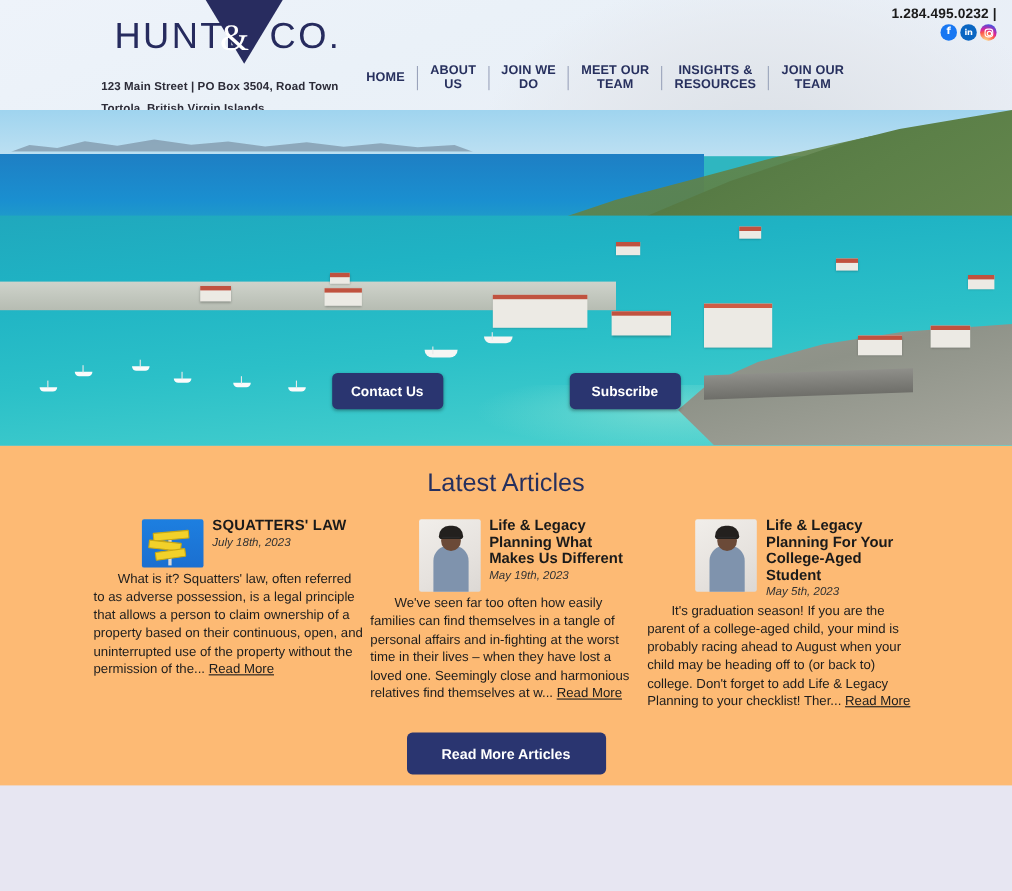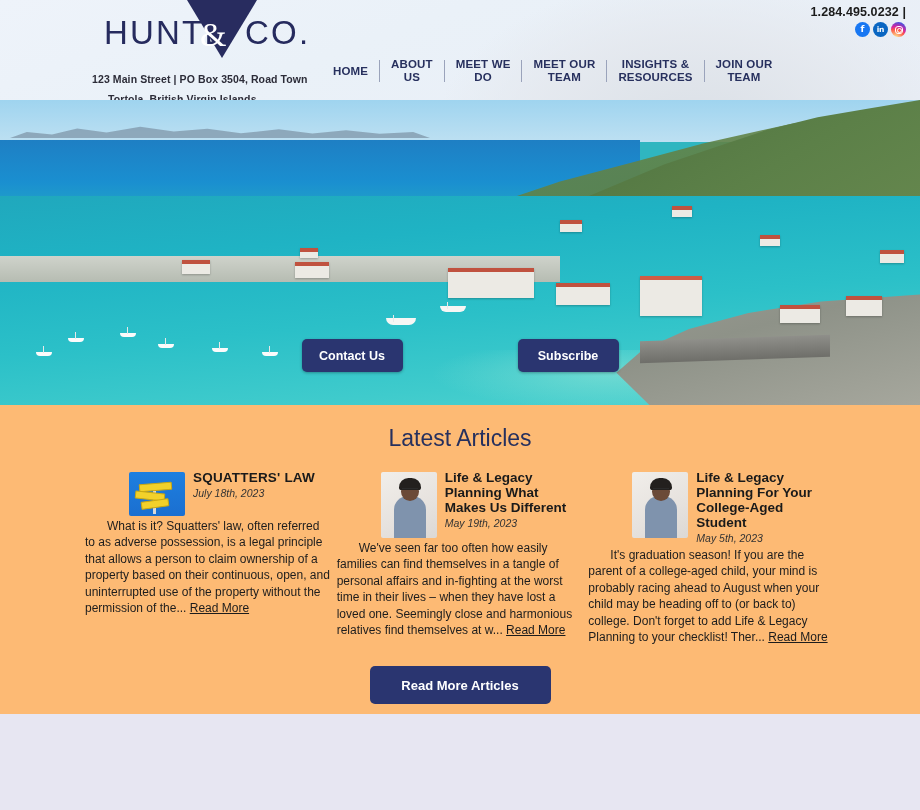--- a/index.html
+++ b/index.html
@@ -72,21 +72,21 @@
   .logo-amp {
     position: absolute; left: 112px; top: 8px;
     font-size: 34px; color: #ffffff; font-weight: 400;
     font-family: "Liberation Serif", serif;
   }
   .addr1, .addr2 {
     font-size: 10.5px; color: #2c2c38; font-weight: 600;
     letter-spacing: .1px; white-space: nowrap;
   }
   .addr1 { margin-top: 19px; margin-left: 4px; }
-  .addr2 { margin-top: 8px; margin-left: 20px; }
+  .addr2 { margin-top: 8px; margin-left: 4px; }
 
   
   .nav {
     position: absolute; left: 322px; top: 58px; z-index: 5;
     display: flex; align-items: center;
   }
   .nav-item {
     color: #27305e; font-size: 11.5px; font-weight: 600;
     letter-spacing: .15px; text-align: center; line-height: 13px;
     padding: 0 11px; cursor: pointer; white-space: pre-line;
@@ -277,21 +277,21 @@
       <div class="addr1">123 Main Street | PO Box 3504, Road Town</div>
       <div class="addr2">Tortola, British Virgin Islands</div>
     </div>
 
     <nav class="nav">
       <div class="nav-item">HOME</div>
       <div class="nav-sep"></div>
       <div class="nav-item">ABOUT
 US</div>
       <div class="nav-sep"></div>
-      <div class="nav-item">MEET WE
+      <div class="nav-item">JOIN WE
 DO</div>
       <div class="nav-sep"></div>
       <div class="nav-item">MEET OUR
 TEAM</div>
       <div class="nav-sep"></div>
       <div class="nav-item">INSIGHTS &amp;
 RESOURCES</div>
       <div class="nav-sep"></div>
       <div class="nav-item">JOIN OUR
 TEAM</div>

